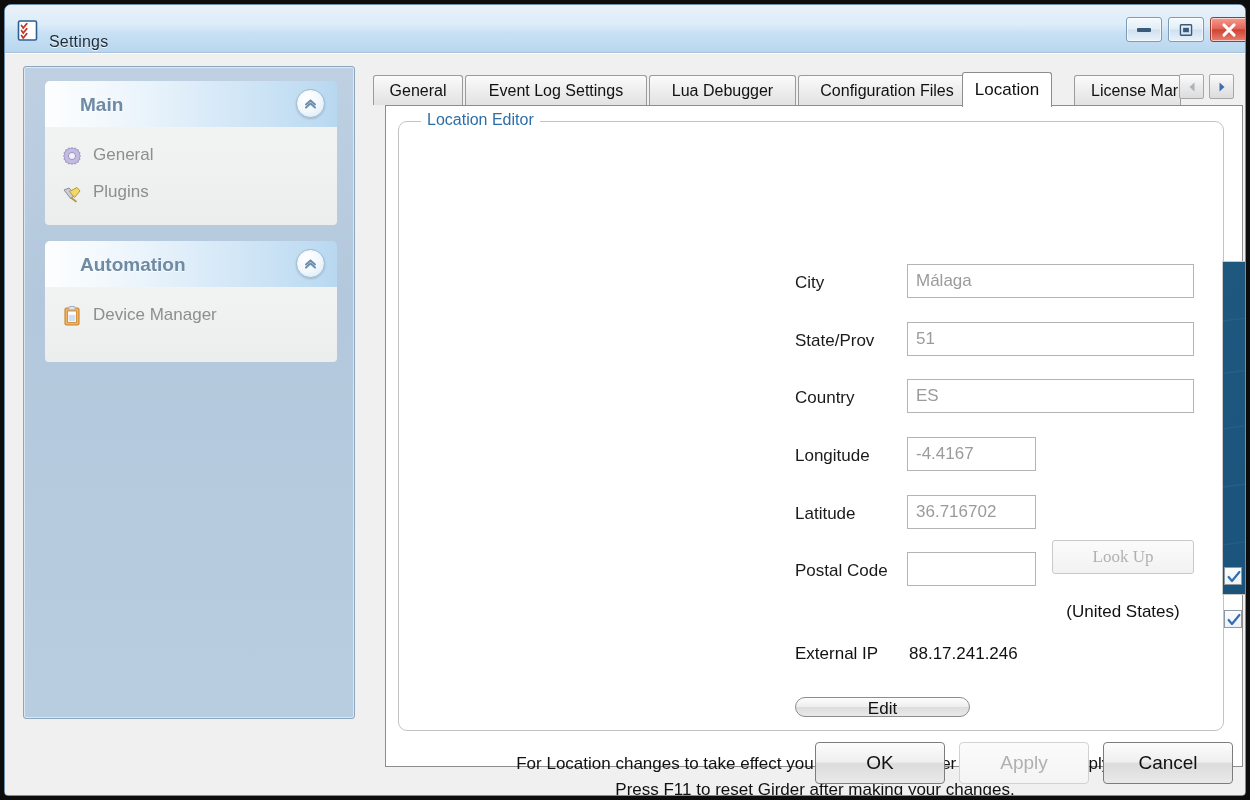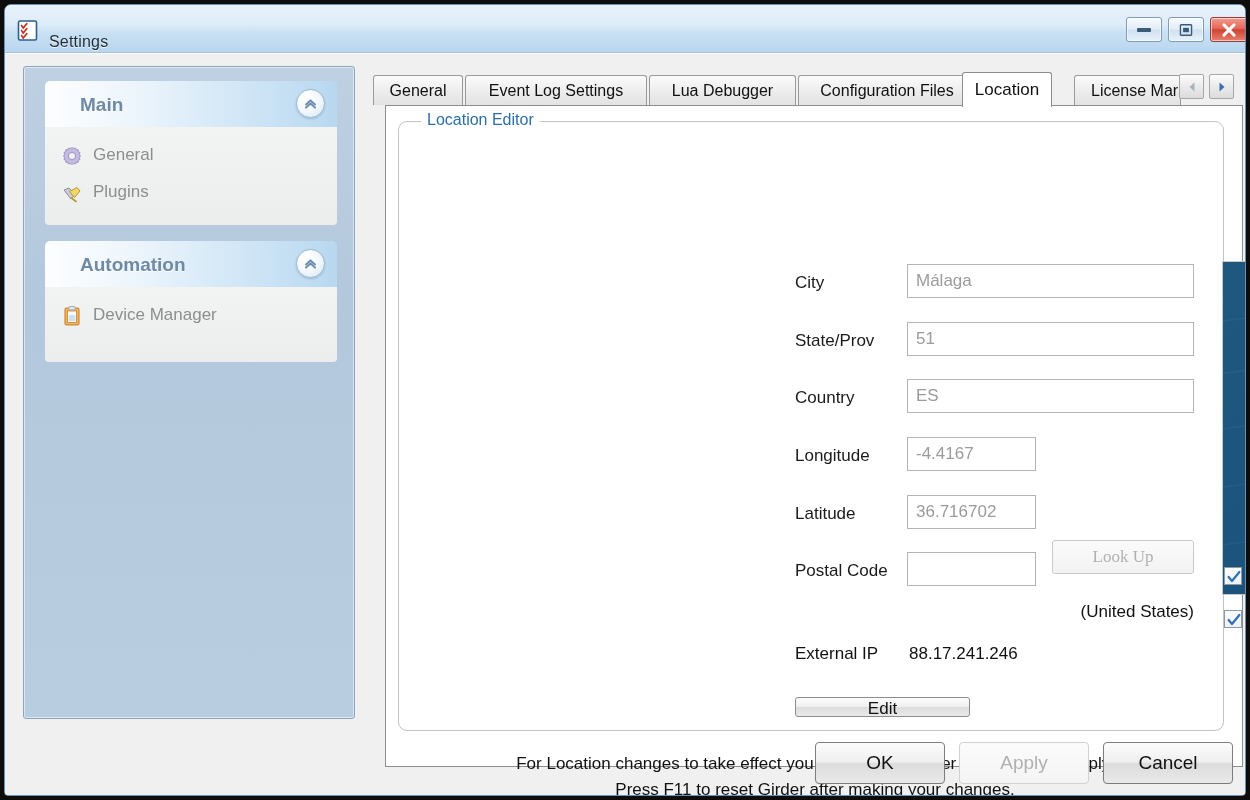--- a/index.html
+++ b/index.html
@@ -187,35 +187,35 @@
     position: absolute; left: 666px; top: 434px;
     width: 142px; height: 34px;
     border: 1px solid #c9c9c9; border-radius: 3px;
     background: linear-gradient(to bottom, #fbfbfb 0%, #f2f2f2 100%);
     color: #b1b1b1; font-size: 17px;
     cursor: default;
     font-family: Liberation Serif, serif;
   }
   #country-note {
     position: absolute; left: 666px; top: 496px;
-    width: 142px; text-align: right;
+    width: 142px; text-align: center;
     font-size: 17px; color: #111;
   }
   #extip-label {
     position: absolute; left: 409px; top: 538px;
     font-size: 17px; color: #111;
   }
   #extip-value {
     position: absolute; left: 523px; top: 538px;
     font-size: 17px; color: #111;
   }
   #btn-edit {
     position: absolute; left: 409px; top: 591px;
     width: 175px; height: 20px;
-    border: 1px solid #8d8d8d; border-radius: 3px;
+    border: 1px solid #8d8d8d; border-radius: 13px;
     background: linear-gradient(to bottom, #fdfdfd 0%, #eeeeee 48%, #dddddd 52%, #e9e9e9 100%);
     font-size: 17px; color: #111; cursor: pointer;
     font-family: "Liberation Sans", sans-serif;
   }
 
   
   #map {
     position: absolute; left: 836px; top: 155px;
     width: 334px; height: 334px;
     border: 1px solid #c9c9c9;

